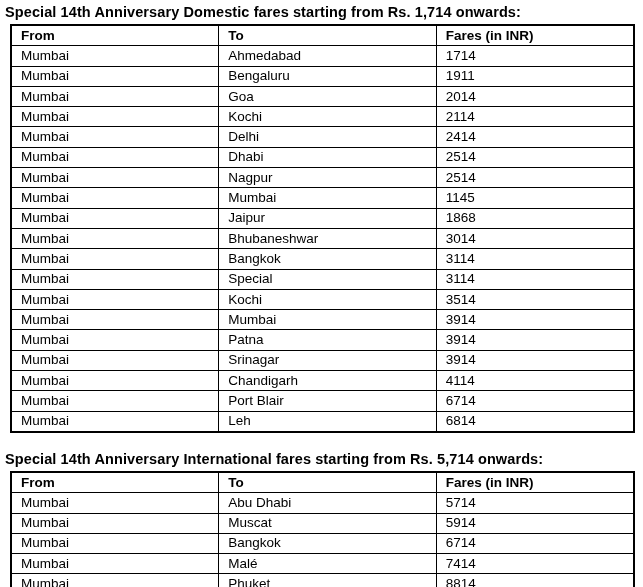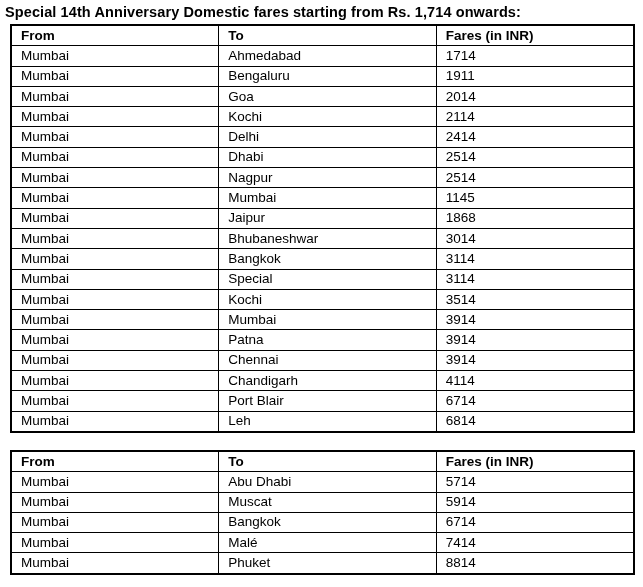--- a/index.html
+++ b/index.html
@@ -143,21 +143,21 @@
             <td>Mumbai</td>
             <td>3914</td>
           </tr>
           <tr>
             <td>Mumbai</td>
             <td>Patna</td>
             <td>3914</td>
           </tr>
           <tr>
             <td>Mumbai</td>
-            <td>Chennai</td>
+            <td>Srinagar</td>
             <td>3914</td>
           </tr>
           <tr>
             <td>Mumbai</td>
             <td>Chandigarh</td>
             <td>4114</td>
           </tr>
           <tr>
             <td>Mumbai</td>
             <td>Port Blair</td>
@@ -166,20 +166,21 @@
           <tr>
             <td>Mumbai</td>
             <td>Leh</td>
             <td>6814</td>
           </tr>
         </tbody>
     </table>
   </div>
 
   <div class="section">
+    <div class="section-title">Special 14th Anniversary International fares starting from Rs. 5,714 onwards:</div>
     <table class="fares">
       <colgroup>
         <col class="c-from">
           <col class="c-to">
           <col class="c-fare">
       </colgroup>
       <thead>
         <tr>
           <th>From</th>
           <th>To</th>

